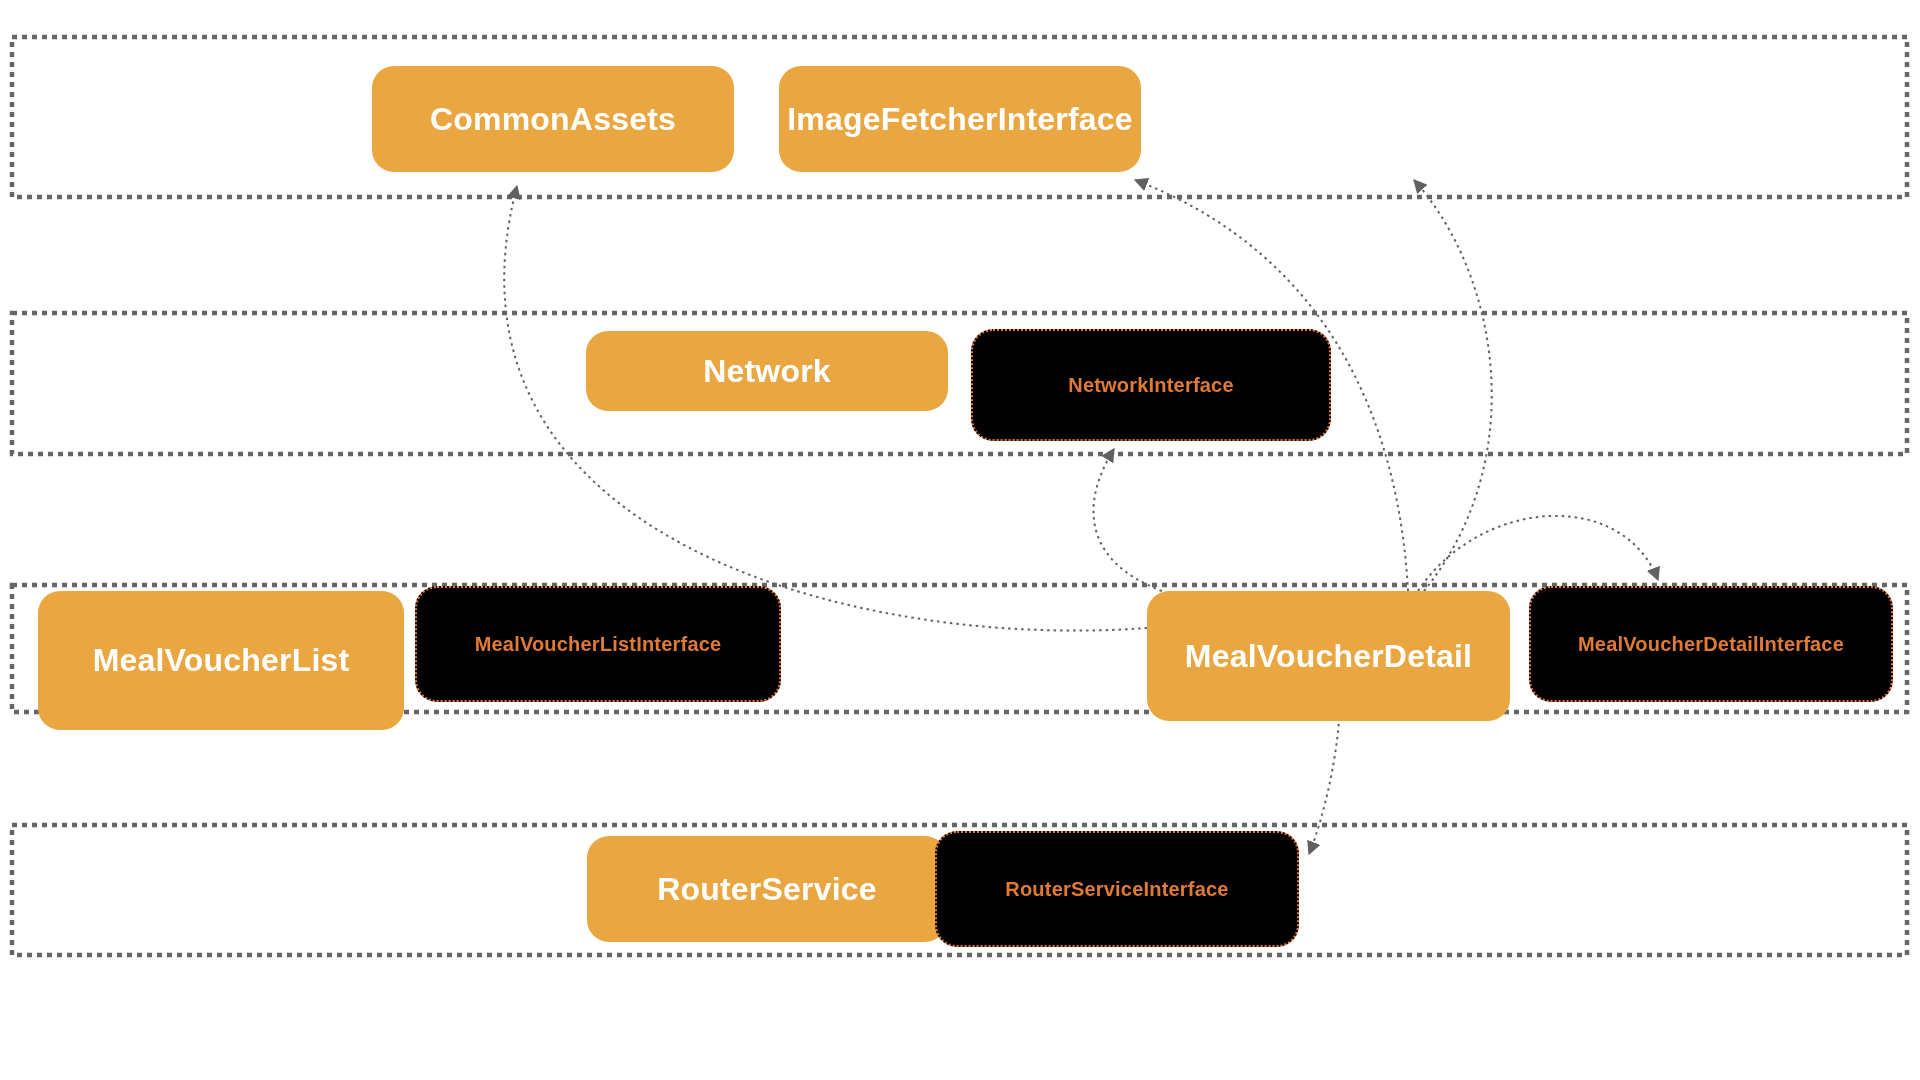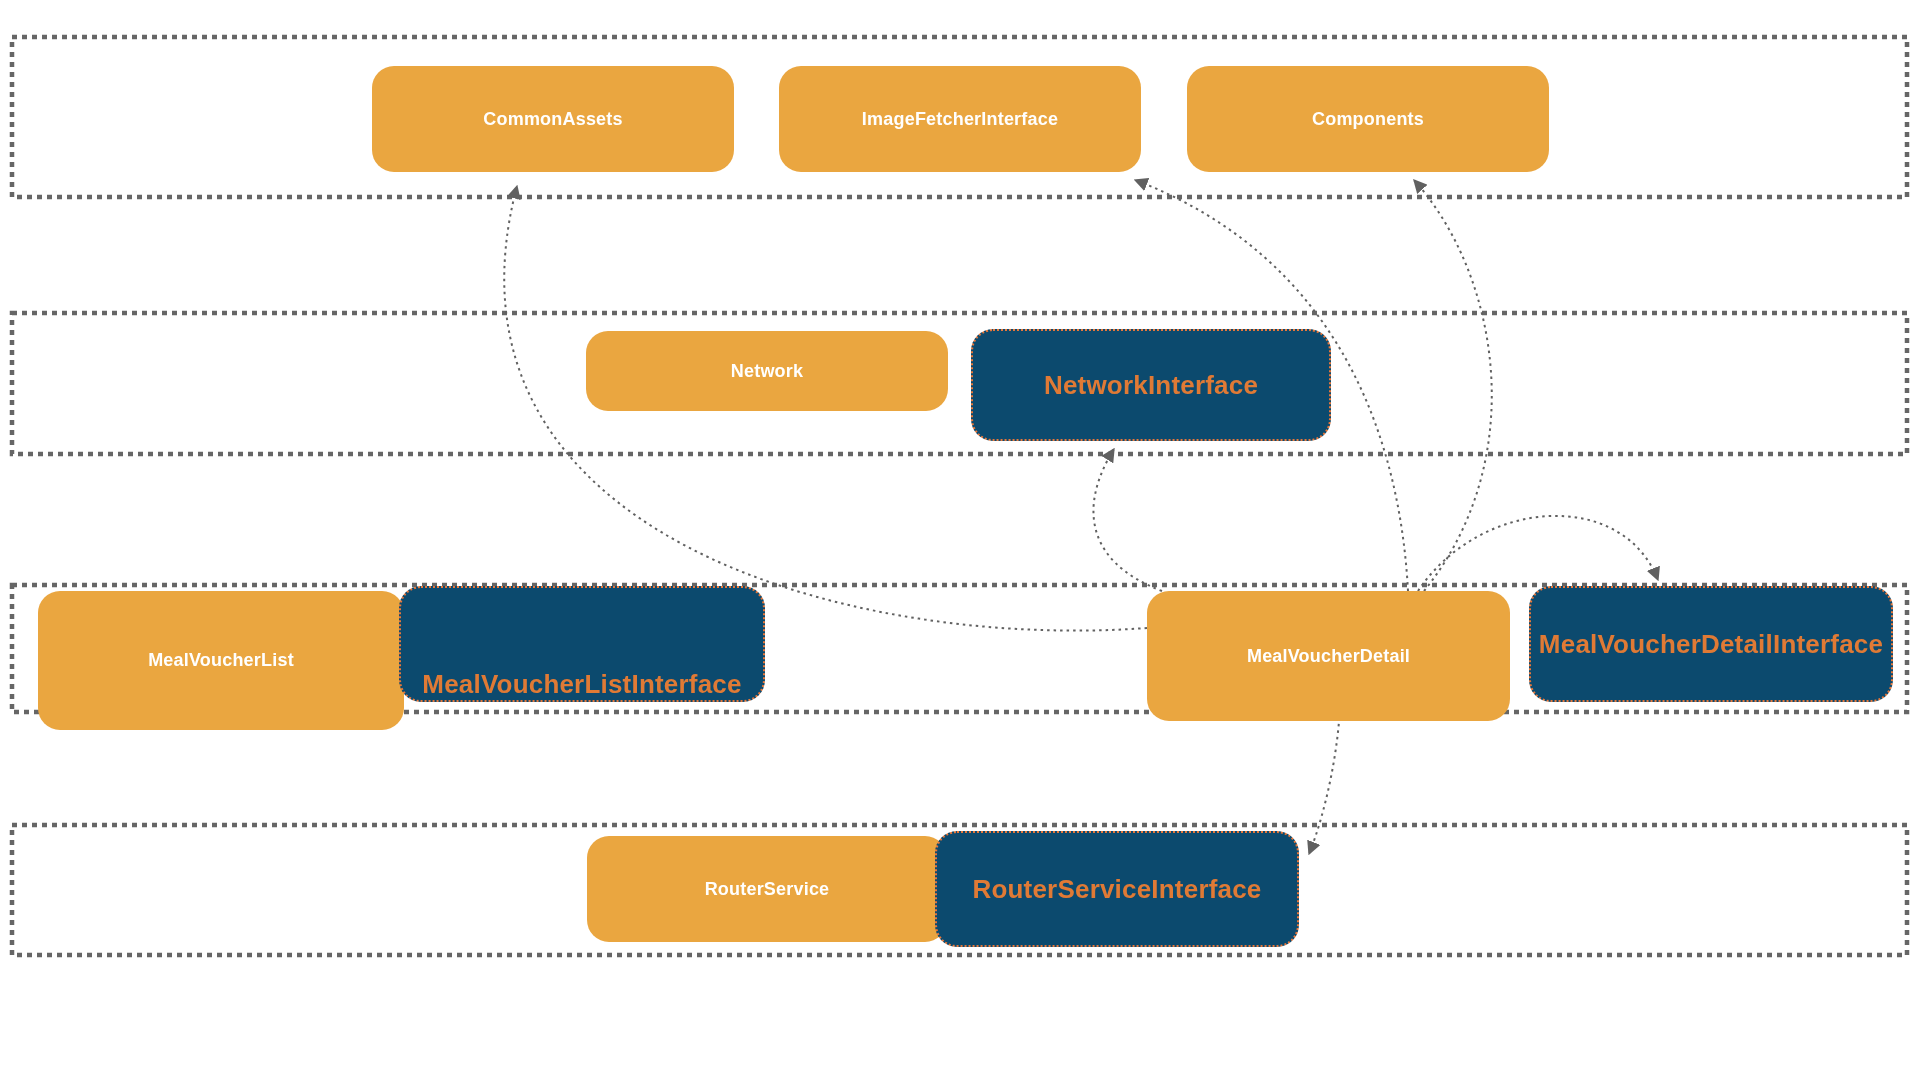--- a/index.html
+++ b/index.html
@@ -27,29 +27,29 @@
     align-items: center;
     justify-content: center;
     box-sizing: border-box;
     border-radius: 22px;
     text-align: center;
   }
   .module.solid {
     background: #EAA640;
     color: #ffffff;
     font-weight: bold;
-    font-size: 18px;
+    font-size: 32px;
     letter-spacing: 0.2px;
   }
   .module.iface {
-    background: #0c4a6e;
+    background: #000000;
     border: 2px dotted #E8773A;
     color: #E07A35;
     font-weight: bold;
-    font-size: 26px;
+    font-size: 20px;
     letter-spacing: 0.2px;
   }
   .layer-rect {
     fill: none;
     stroke: #666666;
     stroke-width: 4.5;
     stroke-dasharray: 5 5;
   }
   .edge {
     fill: none;
@@ -86,35 +86,32 @@
       <path class="edge" d="M 1340 698 C 1340 744, 1326 812, 1309 854" marker-end="url(#arrowhead)"></path>
     </g>
   </svg>
 
   <div class="module solid" style="left:372px;  top:66px;  width:362px; height:106px;">
     <span>CommonAssets</span>
   </div>
   <div class="module solid" style="left:779px;  top:66px;  width:362px; height:106px;">
     <span>ImageFetcherInterface</span>
   </div>
-  <div class="module solid" style="left:1187px; top:66px;  width:362px; height:106px;">
-    <span>Components</span>
-  </div>
 
   <div class="module solid" style="left:586px;  top:331px; width:362px; height:80px;">
     <span>Network</span>
   </div>
   <div class="module iface" style="left:971px;  top:329px; width:360px; height:112px;">
     <span>NetworkInterface</span>
   </div>
 
   <div class="module solid" style="left:38px;   top:591px; width:366px; height:139px;">
     <span>MealVoucherList</span>
   </div>
-  <div class="module iface" style="left:399px;  top:586px; width:366px; height:116px;align-items:flex-end;">
+  <div class="module iface" style="left:415px;  top:586px; width:366px; height:116px;">
     <span>MealVoucherListInterface</span>
   </div>
   <div class="module solid" style="left:1147px; top:591px; width:363px; height:130px;">
     <span>MealVoucherDetail</span>
   </div>
   <div class="module iface" style="left:1529px; top:586px; width:364px; height:116px;">
     <span>MealVoucherDetailInterface</span>
   </div>
 
   <div class="module solid" style="left:587px;  top:836px; width:360px; height:106px;">

